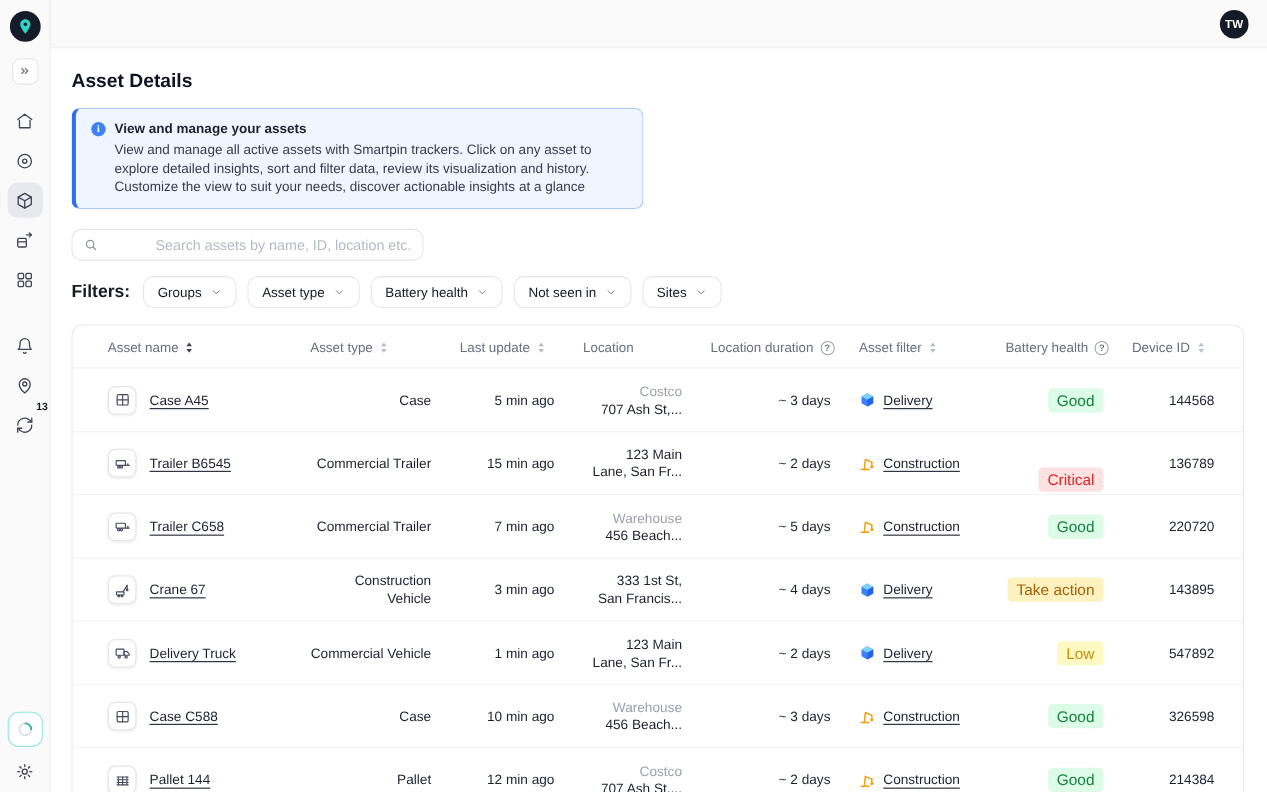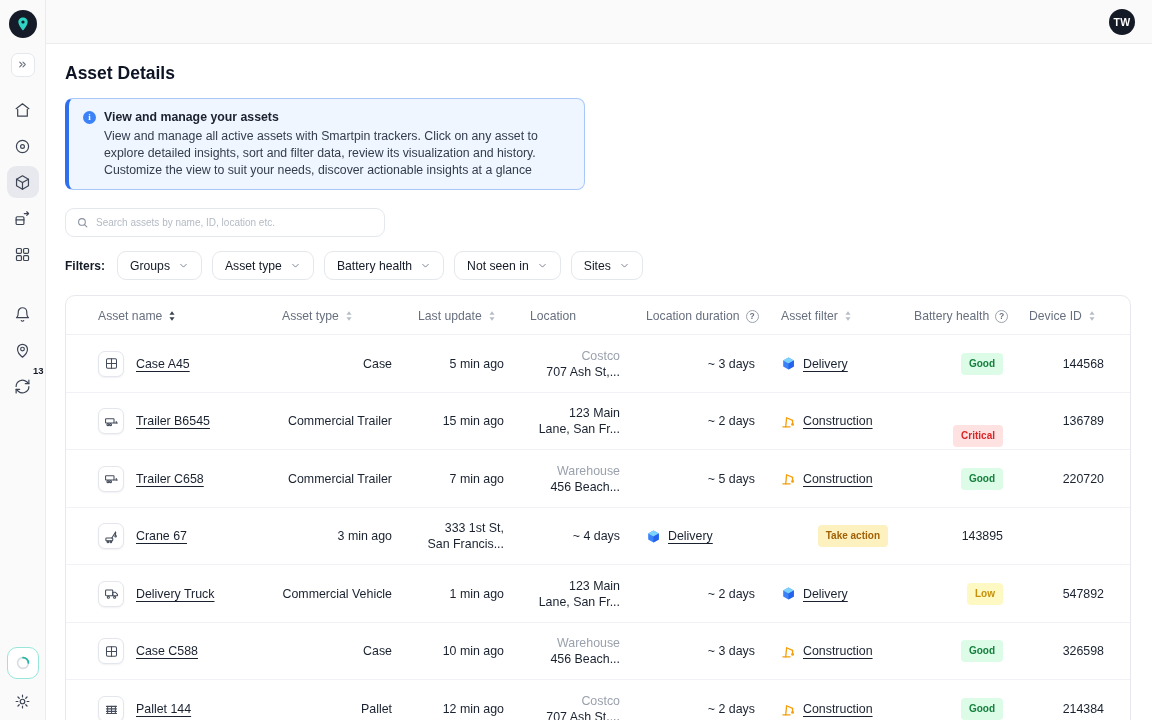--- a/index.html
+++ b/index.html
@@ -36,26 +36,26 @@
   
   .banner { margin-top:14px; width:520px; background:#eff6ff; border:1px solid #a8c9f7; border-left:4px solid #2f6fed; border-radius:8px; padding:11px 14px 11px 14px; }
   .banner-title-row { display:flex; align-items:center; gap:8px; }
   .info-dot { width:13px; height:13px; border-radius:50%; background:#3b82f6; color:#fff; font-size:9px; font-weight:700; font-family:"Liberation Serif", serif; display:flex; align-items:center; justify-content:center; flex:0 0 13px; }
   .banner-title { font-size:12.3px; font-weight:700; color:#1a2230; }
   .banner-body { margin-top:4px; margin-left:21px; font-size:12.3px; line-height:16.8px; color:#333d4d; max-width:472px; }
 
   
   .search-box { margin-top:18px; width:320px; height:29px; border:1px solid #e4e7ec; border-radius:9px; background:#fff; display:flex; align-items:center; gap:7px; padding:0 10px; }
   .search-box svg { width:13px; height:13px; color:#8b93a1; flex:0 0 13px; }
-  .search-box input { border:none; outline:none; flex:1; font-family:inherit; font-size:10px; color:#1a2230; background:transparent; }
+  .search-box input { border:none; outline:none; flex:1; font-family:inherit; font-size:13px; color:#1a2230; background:transparent;text-align:right; }
   .search-box input::placeholder { color:#b4bac4; }
 
   
   .filters-row { margin-top:14px; display:flex; align-items:center; gap:12px; }
-  .filters-label { font-size:12px; font-weight:700; color:#141a26;text-align:right; }
+  .filters-label { font-size:16px; font-weight:700; color:#141a26;text-align:right; }
   .chips { display:flex; gap:10px; }
   .chip { height:29px; border:1px solid #e4e7ec; border-radius:9px; background:#fff; display:flex; align-items:center; gap:8px; padding:0 12px; cursor:pointer; }
   .chip .chip-label { font-size:12.2px; font-weight:500; color:#141a26; }
   .chip svg { width:11px; height:11px; color:#5c6572; }
 
   
   .table-card { margin-top:15px; border:1px solid #e7e9ee; border-radius:10px; background:#fff; overflow:hidden; }
   .tgrid { display:grid; grid-template-columns:184px 136px 112px 116px 135px 133px 115px 1fr; padding-left:32px; align-items:center; }
   .thead { padding-top:13px; padding-bottom:11px; border-bottom:1px solid #eef0f3; }
   .th { display:flex; align-items:center; gap:6px; font-size:12.2px; color:#68707f; padding-right:14px; cursor:pointer; }
@@ -67,21 +67,21 @@
   .trow:last-child { border-bottom:none; }
   .cell { font-size:12.4px; color:#1a2230; padding-right:26px; line-height:16px; }
   .name-cell { display:flex; align-items:center; gap:12px; }
   .asset-ic { width:26px; height:26px; flex:0 0 26px; border:1px solid #e3e6ec; border-radius:7px; background:#fff; box-shadow:0 1px 2px rgba(16,24,40,.06); display:flex; align-items:center; justify-content:center; color:#444d5c; }
   .asset-ic svg { width:15px; height:15px; }
   .lnk { color:#1a2230; font-weight:500; text-decoration:underline; text-underline-offset:2.5px; text-decoration-thickness:1px; cursor:pointer; }
   .loc { display:flex; flex-direction:column; }
   .loc .muted { color:#9aa1ad; }
   .grp { display:flex; align-items:center; gap:7px; }
   .gicon { display:flex; } .gicon svg { width:15px; height:15px; }
-  .pill { display:inline-block; font-size:10px; font-weight:700; padding:3px 8px; border-radius:4px; }
+  .pill { display:inline-block; font-size:14px; font-weight:400; padding:3px 8px; border-radius:4px; }
   .pill.good { background:#dcfce7; color:#15803d; }
   .pill.critical { background:#fee2e2; color:#dc2626;margin-top:30px; }
   .pill.warning { background:#fdf1c0; color:#a16207; }
   .pill.low { background:#fef9c3; color:#c7900a; }
 </style>
 </head>
 <body>
 
 <div class="app">
 
@@ -432,20 +432,21 @@
                     <rect x="3" y="14.5" width="11" height="4.5" rx="1"></rect>
                     <circle cx="6.3" cy="20.6" r="1.3"></circle>
                     <circle cx="11" cy="20.6" r="1.3"></circle>
                     <path d="M12.5 14.5 18.5 5"></path>
                     <path d="M18.5 5v5.3"></path>
                     <circle cx="18.5" cy="11.7" r="1.2"></circle>
                   </svg>
                 </span>
       <a class="lnk">Crane 67</a>
     </div>
+    <div class="cell">Construction Vehicle</div>
     <div class="cell">3 min ago</div>
     <div class="cell loc">
       <span class="">333 1st St,</span>
       <span>San Francis...</span>
     </div>
     <div class="cell">~ 4 days</div>
     <div class="cell grp">
       <span class="gicon">
                   <svg viewBox="0 0 24 24">
                     <path d="M12 2.5 20.5 7.2v9.6L12 21.5 3.5 16.8V7.2Z" fill="#3b82f6"></path>

